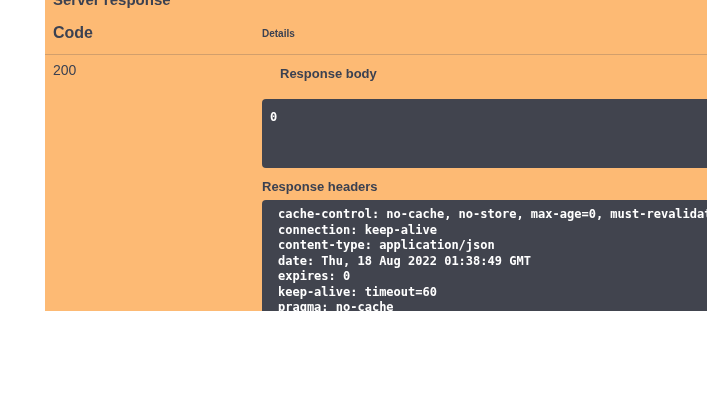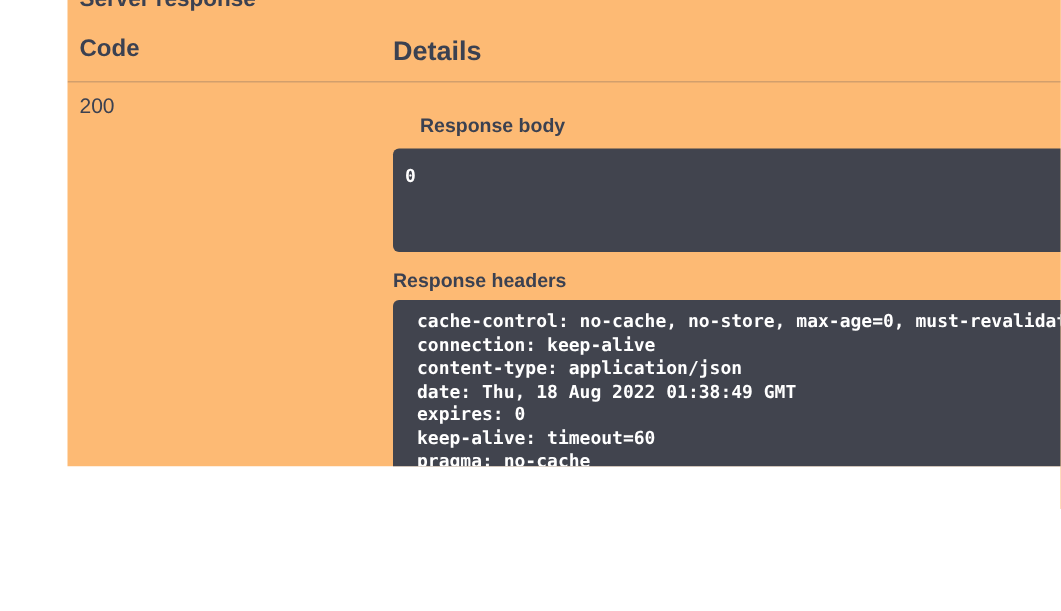--- a/index.html
+++ b/index.html
@@ -11,34 +11,34 @@
     font-family:"Liberation Sans",sans-serif;
     color:#3b4151;
     margin-left:45px;
   }
   .sr-title{
     position:absolute;left:8px;top:-10px;margin:0;
     font-size:15px;font-weight:700;line-height:20px;
   }
   .col-header{position:absolute;margin:0;font-weight:700;}
   .code-h{left:8px;top:25px;font-size:16px;line-height:16px;}
-  .details-h{left:217px;top:27px;font-size:18px;line-height:14px;}
+  .details-h{left:217px;top:27px;font-size:10px;line-height:14px;}
   .divider{
     position:absolute;left:0;top:54px;width:707px;height:0;
     border-bottom:1px solid rgba(59,65,81,.22);
   }
   .code-val{
     position:absolute;left:8px;top:63px;
     font-size:14px;line-height:15px;font-weight:400;text-align:right;
   }
   .sub-label{
     position:absolute;left:217px;margin:0;
     font-size:13px;font-weight:700;line-height:14px;
   }
-  .body-label{top:77px;padding-left:18px;}
+  .body-label{top:67px;padding-left:18px;}
   .headers-label{top:180px;text-align:center;}
   .block{
     position:absolute;left:217px;width:562px;
     background:#41444e;border-radius:4px;
     color:#ffffff;
     font-family:"DejaVu Sans Mono",monospace;
     font-size:12px;font-weight:600;
     margin:0;white-space:pre;
     box-sizing:border-box;
     overflow:hidden;

